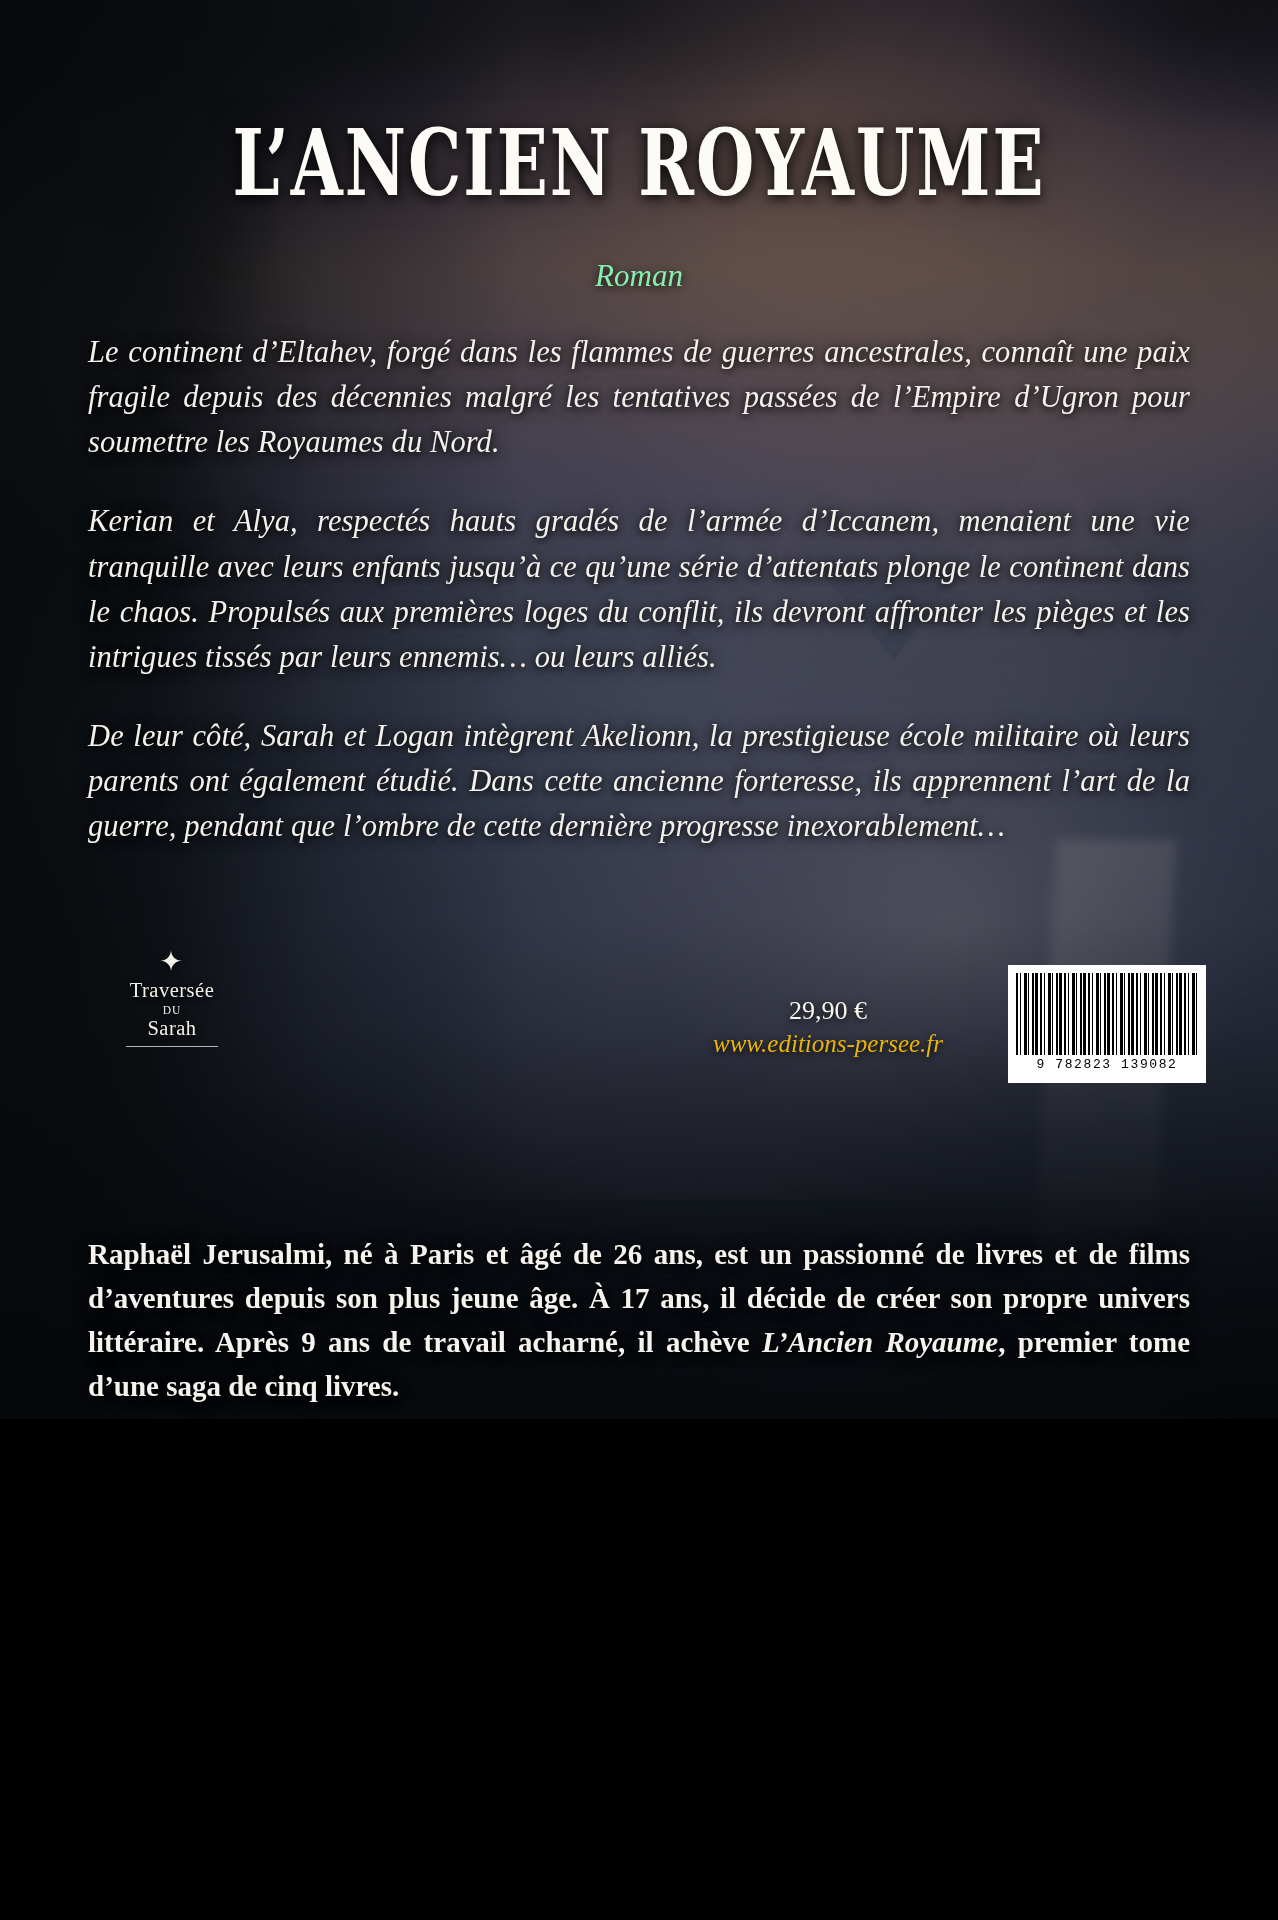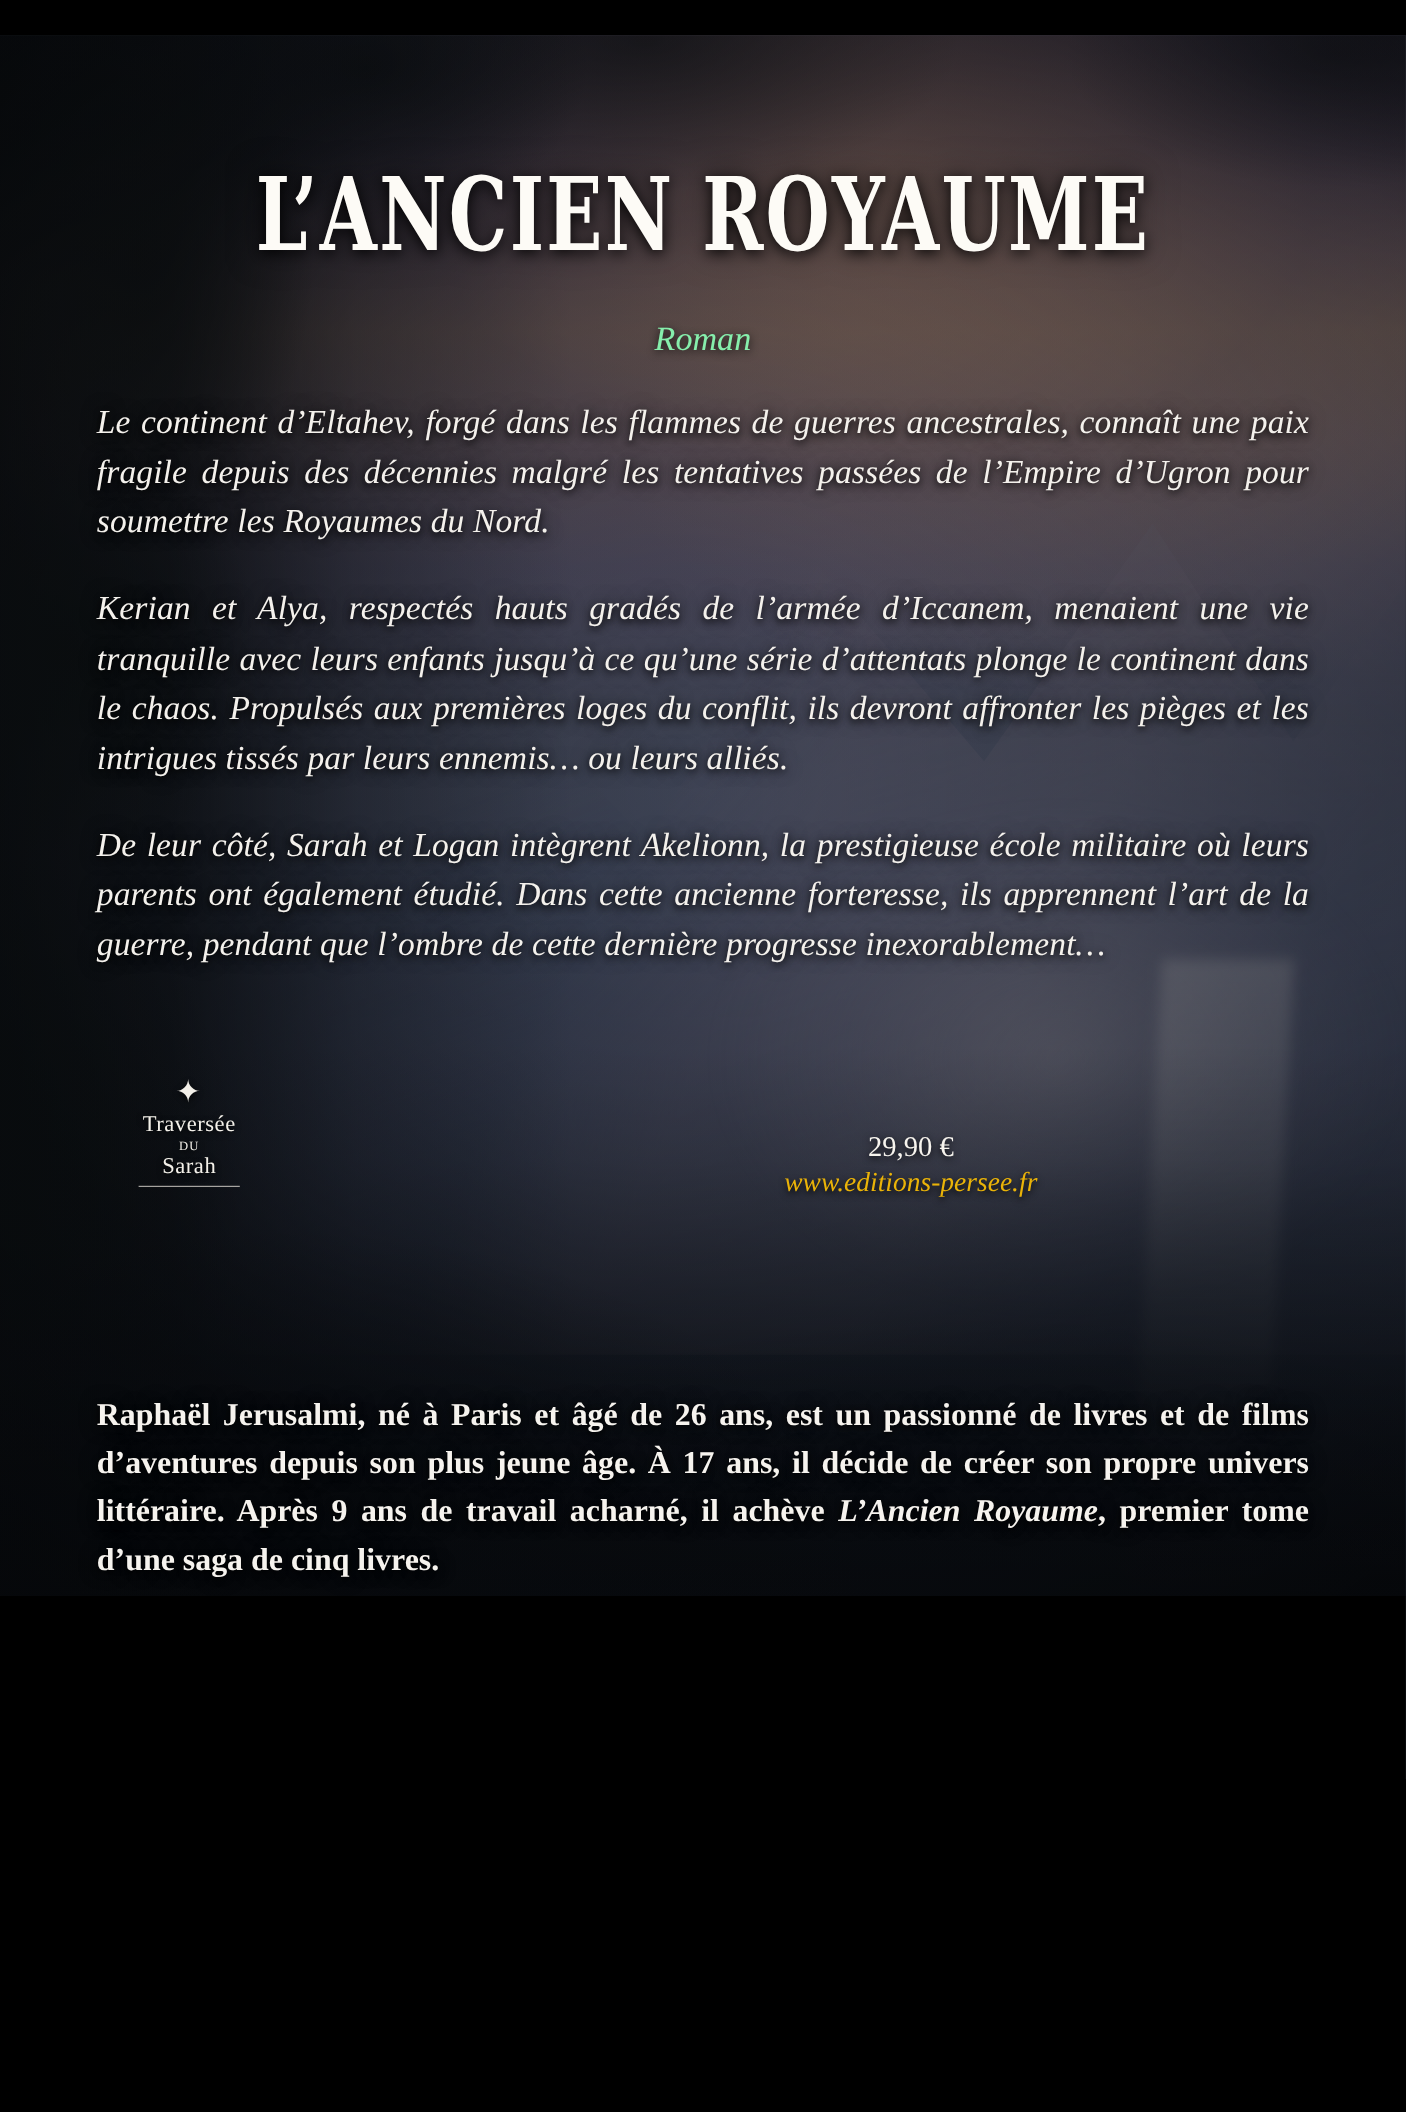--- a/index.html
+++ b/index.html
@@ -9,21 +9,20 @@
   }
   #page {
     position: relative;
     width: 1278px;
     height: 1419px;
     overflow: hidden;
     font-family: "Liberation Serif", serif;
     color: #f2efe9;
     
     background-color: #2a2f3a;
-    margin-top: 32px;
   }
 
   
   .bg-sky {
     position: absolute;
     inset: 0;
     background:
       radial-gradient(ellipse 70% 40% at 62% 10%, rgba(214,160,128,0.55) 0%, rgba(120,96,110,0.30) 45%, rgba(40,42,58,0.0) 75%),
       radial-gradient(ellipse 55% 30% at 80% 22%, rgba(228,186,150,0.35) 0%, rgba(70,64,86,0.0) 70%),
       linear-gradient(180deg,
@@ -318,15 +317,19 @@
       <span class="pub-sub">DU</span>
       <span class="pub-name2">Sarah</span>
       <span class="rule"></span>
     </div>
 
     <div class="pricebox">
       <div class="price">29,90 €</div>
       <div class="site">www.editions-persee.fr</div>
     </div>
 
+    <div class="barcode">
+      <div class="bars"></div>
+      <div class="code-text">9 782823 139082</div>
+    </div>
 
   </div>
 </div>
 
 </body></html>

